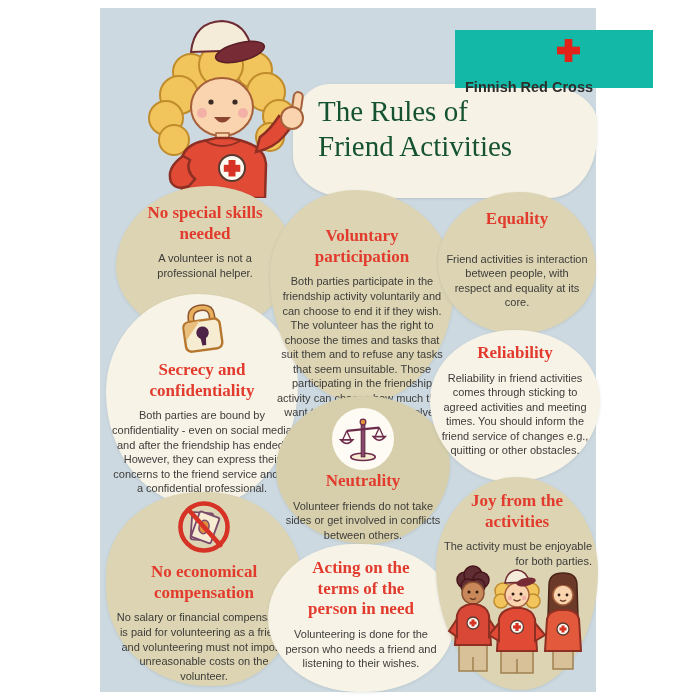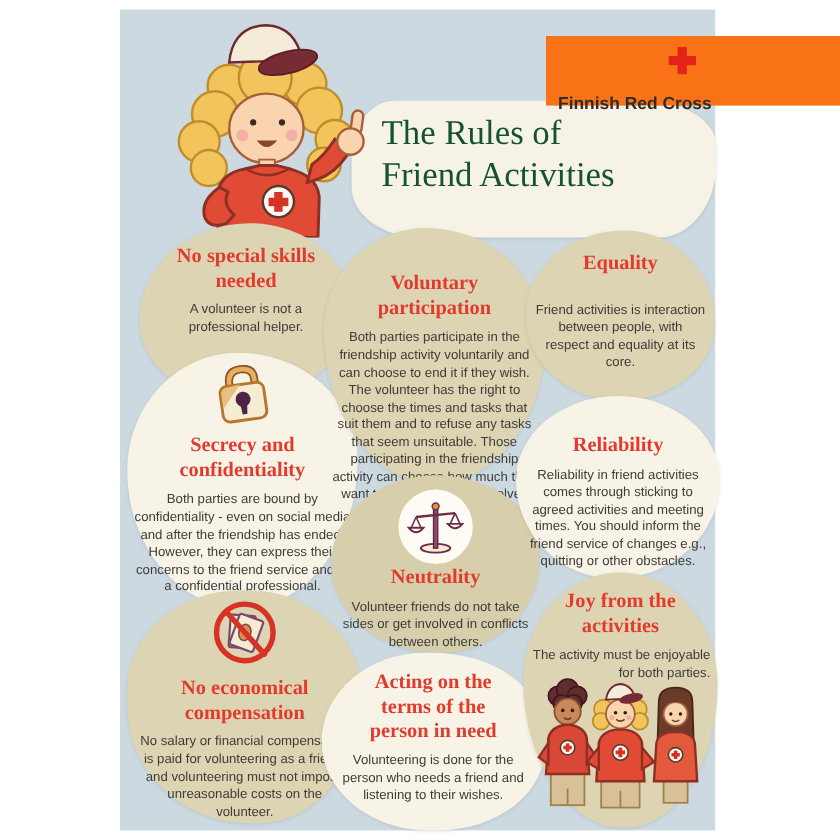--- a/index.html
+++ b/index.html
@@ -6,22 +6,22 @@
   body{
     width:700px;height:700px;position:relative;overflow:hidden;
     background:#ffffff;
     font-family:"Liberation Sans", sans-serif;
   }
   .poster{
     position:absolute;left:100px;top:8px;width:496px;height:684px;
     background:#cdd9e0;z-index:0;
   }
   .brand-box{
-    position:absolute;left:455px;top:30px;width:246px;height:58px;
-    background:#f97316;z-index:4;
+    position:absolute;left:455px;top:30px;width:198px;height:58px;
+    background:#14b8a6;z-index:4;
   }
   .brand-name{
     position:absolute;left:10px;top:49px;
     font-size:14.5px;font-weight:bold;color:#2e2d2c;letter-spacing:0px;
   }
   .brand-cross{position:absolute;left:102px;top:9px;}
   .title-blob{
     position:absolute;left:293px;top:84px;width:304px;height:114px;
     background:#f6f2e6;z-index:1;
     border-radius: 36px 60px 48px 58px / 46px 38px 62px 42px;
@@ -72,21 +72,21 @@
   #card-acting{left:268px;top:544px;width:186px;height:148px;
     border-radius:48% 52% 50% 50% / 52% 48% 48% 52%;}
   #card-acting h3{margin-top:14px;}
   #card-acting p{width:168px;}
   #card-equality{left:438px;top:192px;width:158px;height:142px;
     border-radius:52% 48% 50% 50% / 50% 54% 46% 50%;gap:15px;}
   #card-equality h3{margin-top:17px;}
   #card-equality p{width:142px;}
   #card-reliability{left:430px;top:330px;width:170px;height:152px;
     border-radius:50% 50% 52% 48% / 46% 46% 54% 54%;}
-  #card-reliability h3{margin-top:31px;}
+  #card-reliability h3{margin-top:13px;}
   #card-reliability p{width:162px;}
   #card-joy{left:436px;top:477px;width:162px;height:213px;
     border-radius:50% 50% 48% 52% / 42% 44% 56% 58%;}
   #card-joy h3{margin-top:14px;}
   #card-joy p{width:150px;text-align:right;}
   .card-icon{margin-top:6px;}
   .icon-circle{
     width:62px;height:62px;border-radius:50%;background:#fdfbf3;
     display:flex;align-items:center;justify-content:center;margin-top:12px;
   }

